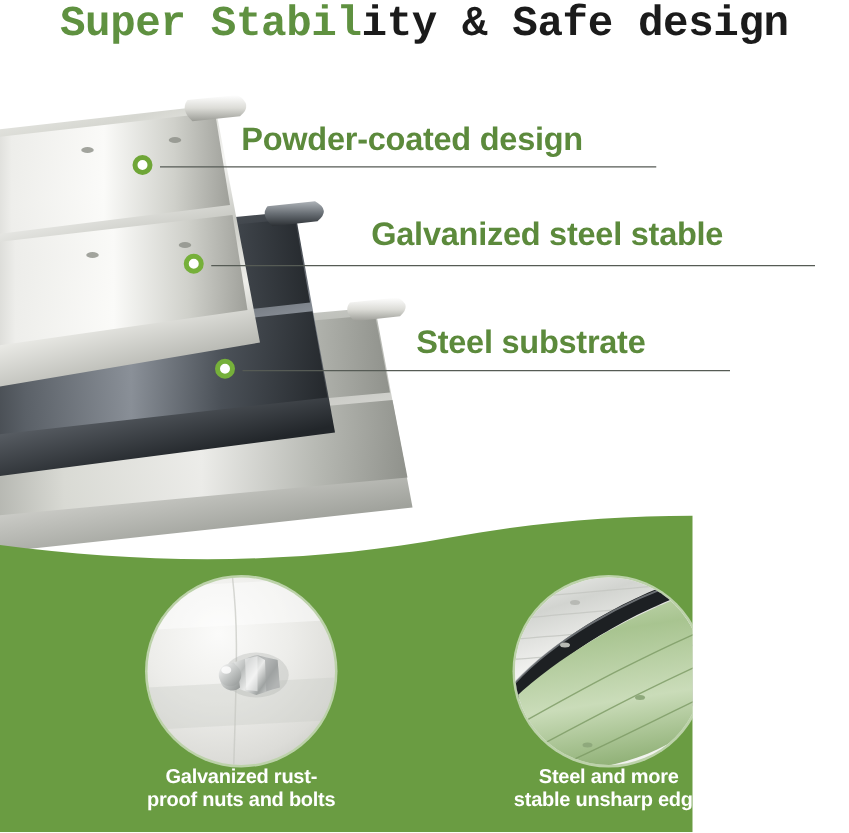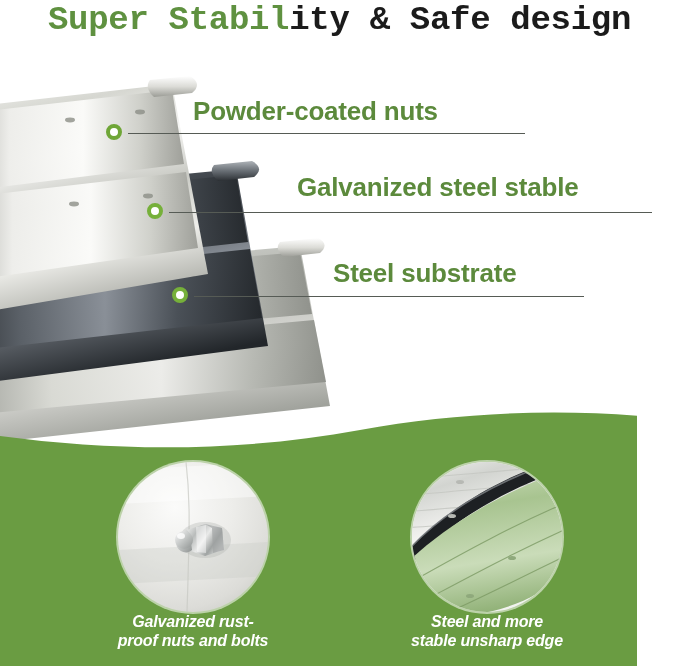--- a/index.html
+++ b/index.html
@@ -44,21 +44,21 @@
   .callout .c-dot{
     position:absolute;width:16px;height:16px;border-radius:50%;
     background:#ffffff;
     border:4px solid #76B03A;
     box-sizing:border-box;
   }
   .callout .c-dot.hollow{border-color:#6FA637;background:#ffffff;}
 
   
   #green-section{
-    position:absolute;left:0;top:400px;width:637px;height:266px;overflow:hidden;font-style:italic;
+    position:absolute;left:0;top:400px;width:554px;height:266px;overflow:hidden;
   }
   #green-svg{position:absolute;left:0;top:0;}
 
   .feature{
     position:absolute;text-align:center;
   }
   .feature .cap{
     position:absolute;
     color:#ffffff;font-size:16px;font-weight:bold;line-height:19px;
     white-space:pre-line;letter-spacing:-0.2px;
@@ -172,21 +172,21 @@
         <path d="M 150,34 L 190,30 Q 203,38 192,47 L 154,51 Q 144,42 150,34 Z" fill="url(#gEdgeLight)"></path>
         <ellipse cx="70" cy="74" rx="5" ry="2.4" fill="#8c8e87" opacity="0.8"></ellipse>
         <ellipse cx="140" cy="66" rx="5" ry="2.4" fill="#8c8e87" opacity="0.8"></ellipse>
         <ellipse cx="74" cy="158" rx="5" ry="2.4" fill="#8c8e87" opacity="0.8"></ellipse>
         <ellipse cx="148" cy="150" rx="5" ry="2.4" fill="#8c8e87" opacity="0.8"></ellipse>
       </g>
     </svg>
   </div>
 
   <div class="callout">
-    <div class="c-label" style="left:193px;top:96px;">Powder-coated nuts</div>
+    <div class="c-label" style="left:193px;top:96px;">Powder-coated design</div>
     <div class="c-line" style="left:128px;top:133px;width:397px;"></div>
     <div class="c-dot hollow" style="left:106px;top:124px;"></div>
   </div>
 
   <div class="callout">
     <div class="c-label" style="left:297px;top:172px;">Galvanized steel stable</div>
     <div class="c-line" style="left:169px;top:212px;width:483px;"></div>
     <div class="c-dot" style="left:147px;top:203px;"></div>
   </div>
 

